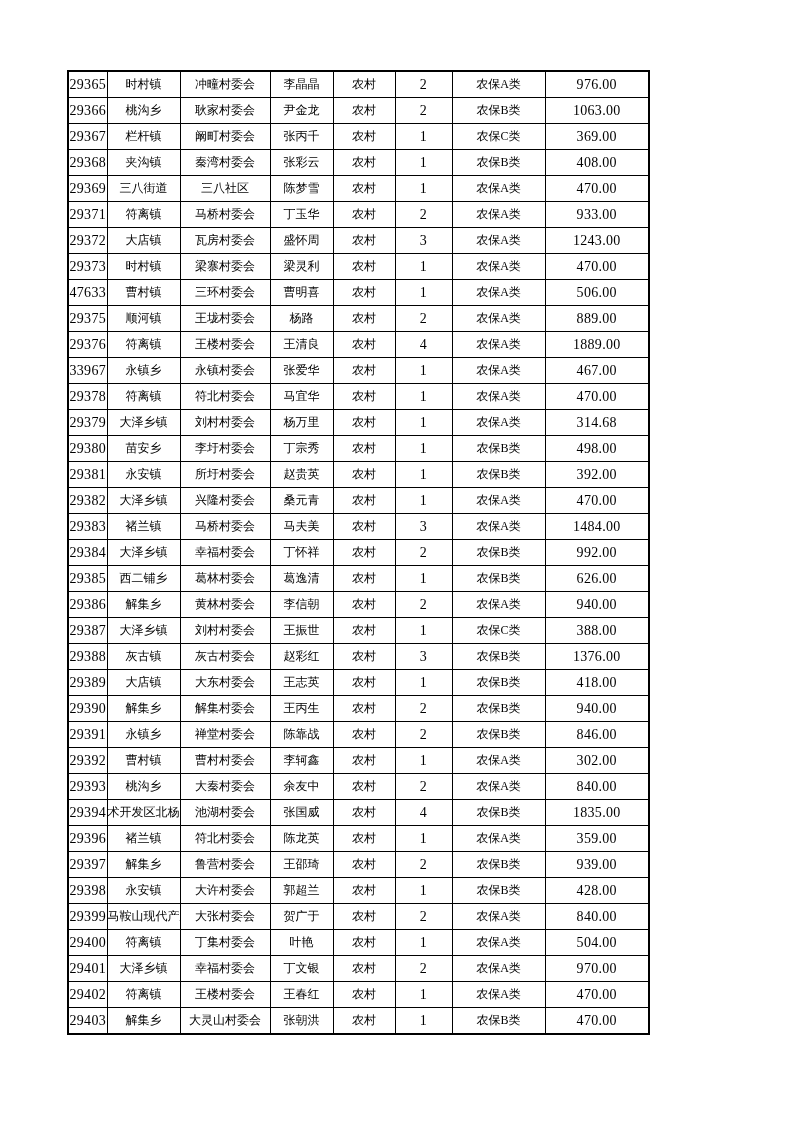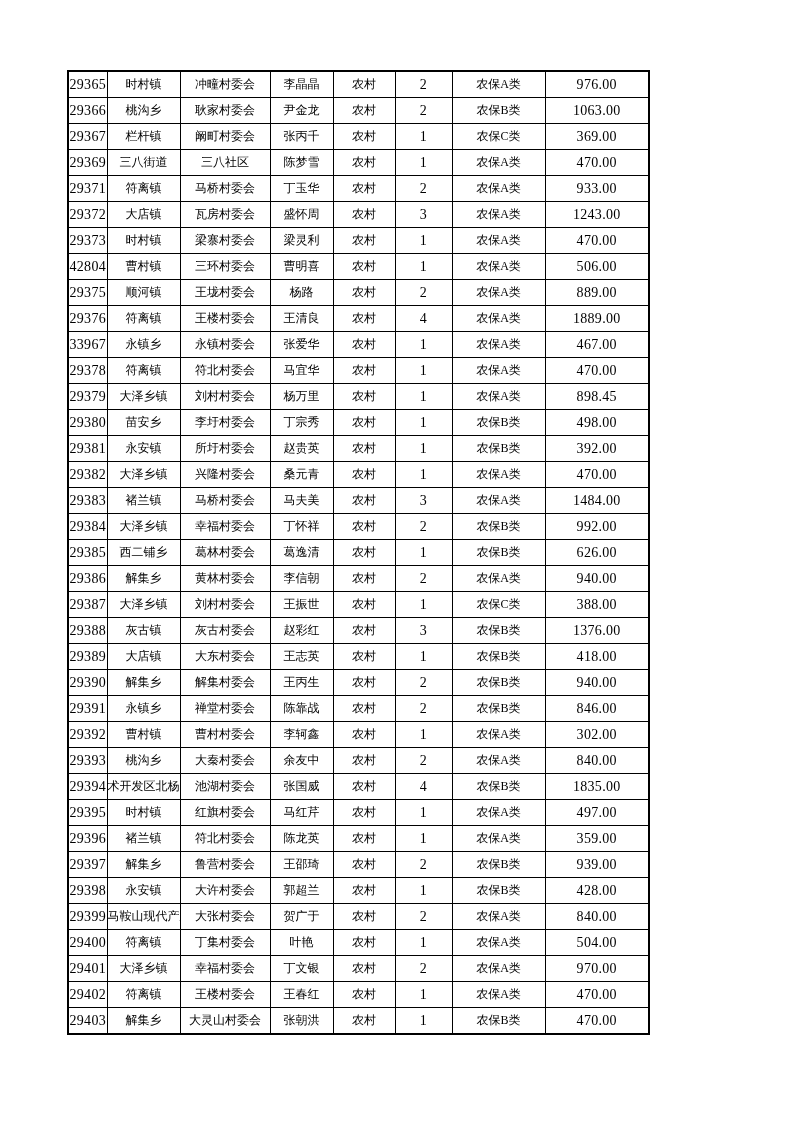--- a/index.html
+++ b/index.html
@@ -82,20 +82,30 @@
           <td class="num">29367</td>
           <td>栏杆镇</td>
           <td>阚町村委会</td>
           <td>张丙千</td>
           <td>农村</td>
           <td class="num">1</td>
           <td>农保C类</td>
           <td class="num">369.00</td>
         </tr>
         <tr>
+          <td class="num">29368</td>
+          <td>夹沟镇</td>
+          <td>秦湾村委会</td>
+          <td>张彩云</td>
+          <td>农村</td>
+          <td class="num">1</td>
+          <td>农保B类</td>
+          <td class="num">408.00</td>
+        </tr>
+        <tr>
           <td class="num">29369</td>
           <td>三八街道</td>
           <td>三八社区</td>
           <td>陈梦雪</td>
           <td>农村</td>
           <td class="num">1</td>
           <td>农保A类</td>
           <td class="num">470.00</td>
         </tr>
         <tr>
@@ -122,21 +132,21 @@
           <td class="num">29373</td>
           <td>时村镇</td>
           <td>梁寨村委会</td>
           <td>梁灵利</td>
           <td>农村</td>
           <td class="num">1</td>
           <td>农保A类</td>
           <td class="num">470.00</td>
         </tr>
         <tr>
-          <td class="num">42804</td>
+          <td class="num">47633</td>
           <td>曹村镇</td>
           <td>三环村委会</td>
           <td>曹明喜</td>
           <td>农村</td>
           <td class="num">1</td>
           <td>农保A类</td>
           <td class="num">506.00</td>
         </tr>
         <tr>
           <td class="num">29375</td>
@@ -179,21 +189,21 @@
           <td class="num">470.00</td>
         </tr>
         <tr>
           <td class="num">29379</td>
           <td>大泽乡镇</td>
           <td>刘村村委会</td>
           <td>杨万里</td>
           <td>农村</td>
           <td class="num">1</td>
           <td>农保A类</td>
-          <td class="num">898.45</td>
+          <td class="num">314.68</td>
         </tr>
         <tr>
           <td class="num">29380</td>
           <td>苗安乡</td>
           <td>李圩村委会</td>
           <td>丁宗秀</td>
           <td>农村</td>
           <td class="num">1</td>
           <td>农保B类</td>
           <td class="num">498.00</td>
@@ -330,30 +340,20 @@
         </tr>
         <tr>
           <td class="num">29394</td>
           <td>术开发区北杨寨</td>
           <td>池湖村委会</td>
           <td>张国威</td>
           <td>农村</td>
           <td class="num">4</td>
           <td>农保B类</td>
           <td class="num">1835.00</td>
-        </tr>
-        <tr>
-          <td class="num">29395</td>
-          <td>时村镇</td>
-          <td>红旗村委会</td>
-          <td>马红芹</td>
-          <td>农村</td>
-          <td class="num">1</td>
-          <td>农保A类</td>
-          <td class="num">497.00</td>
         </tr>
         <tr>
           <td class="num">29396</td>
           <td>褚兰镇</td>
           <td>符北村委会</td>
           <td>陈龙英</td>
           <td>农村</td>
           <td class="num">1</td>
           <td>农保A类</td>
           <td class="num">359.00</td>

